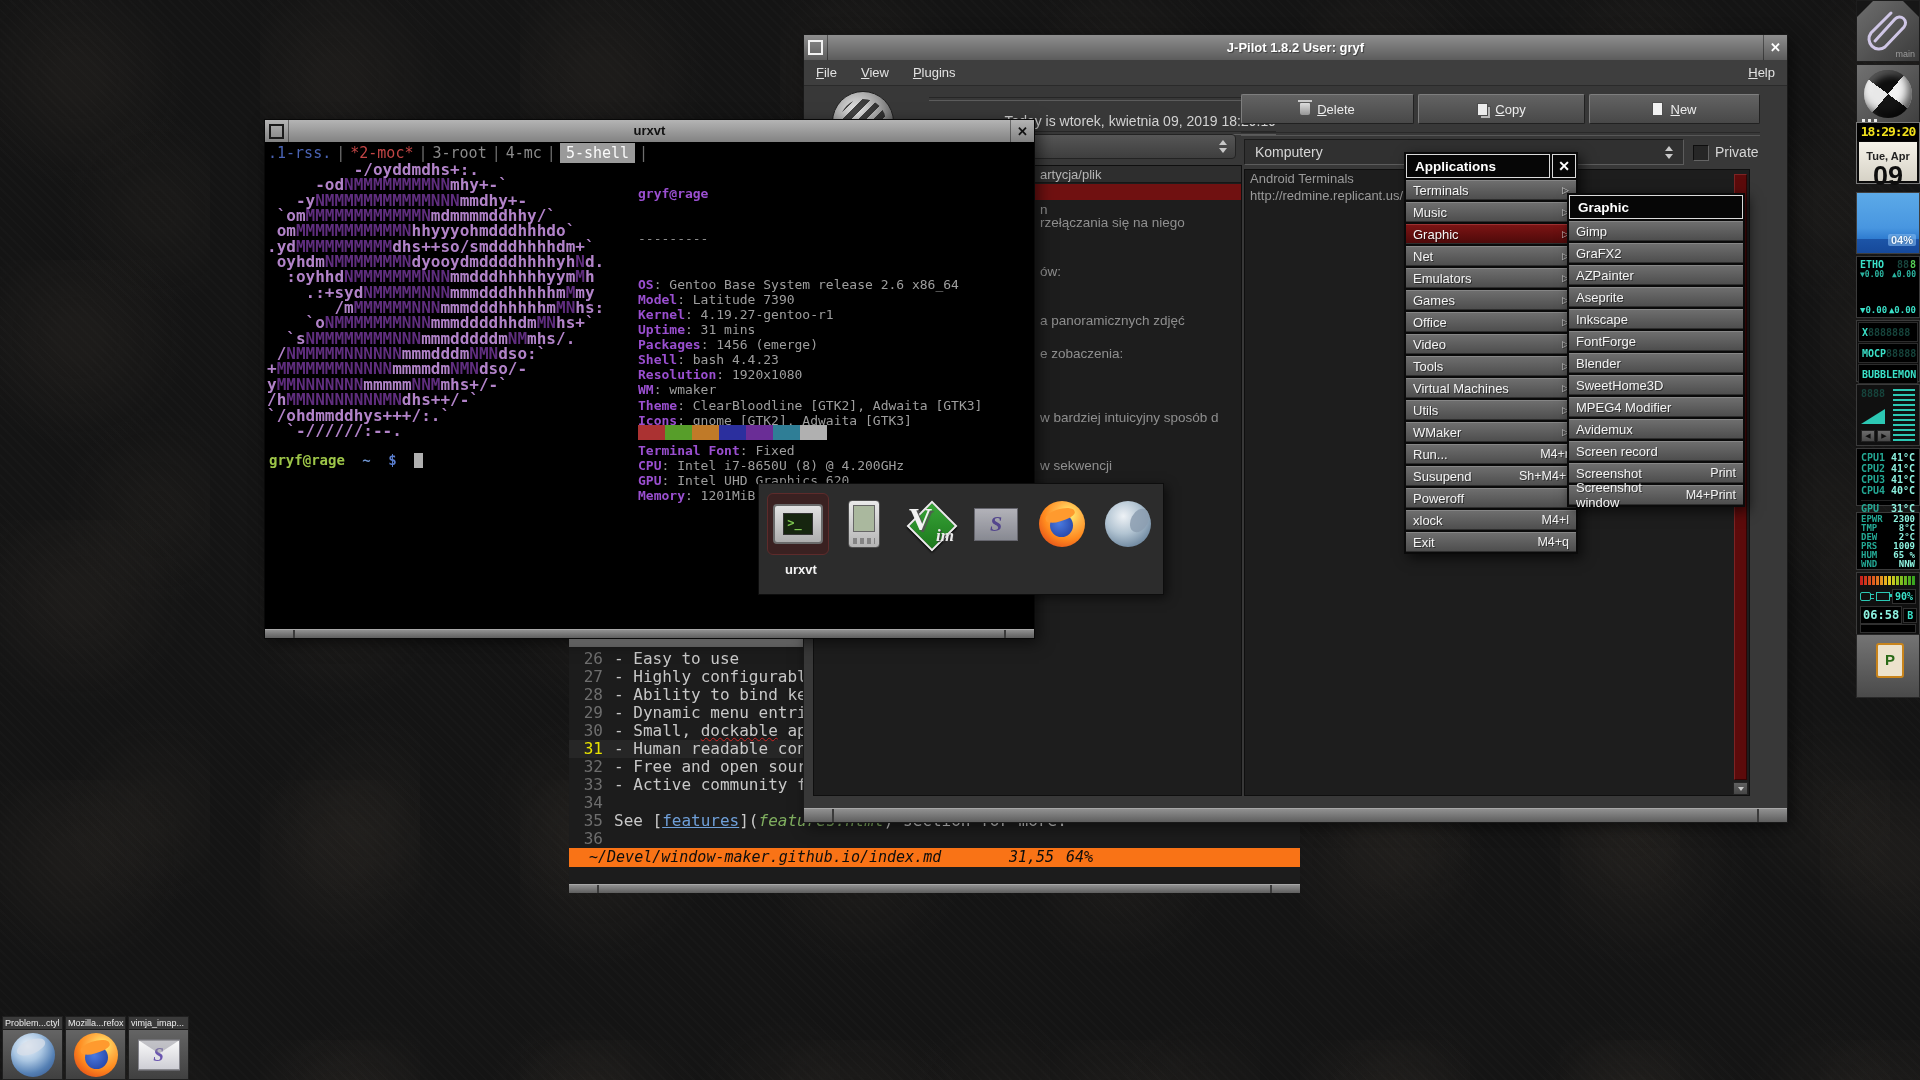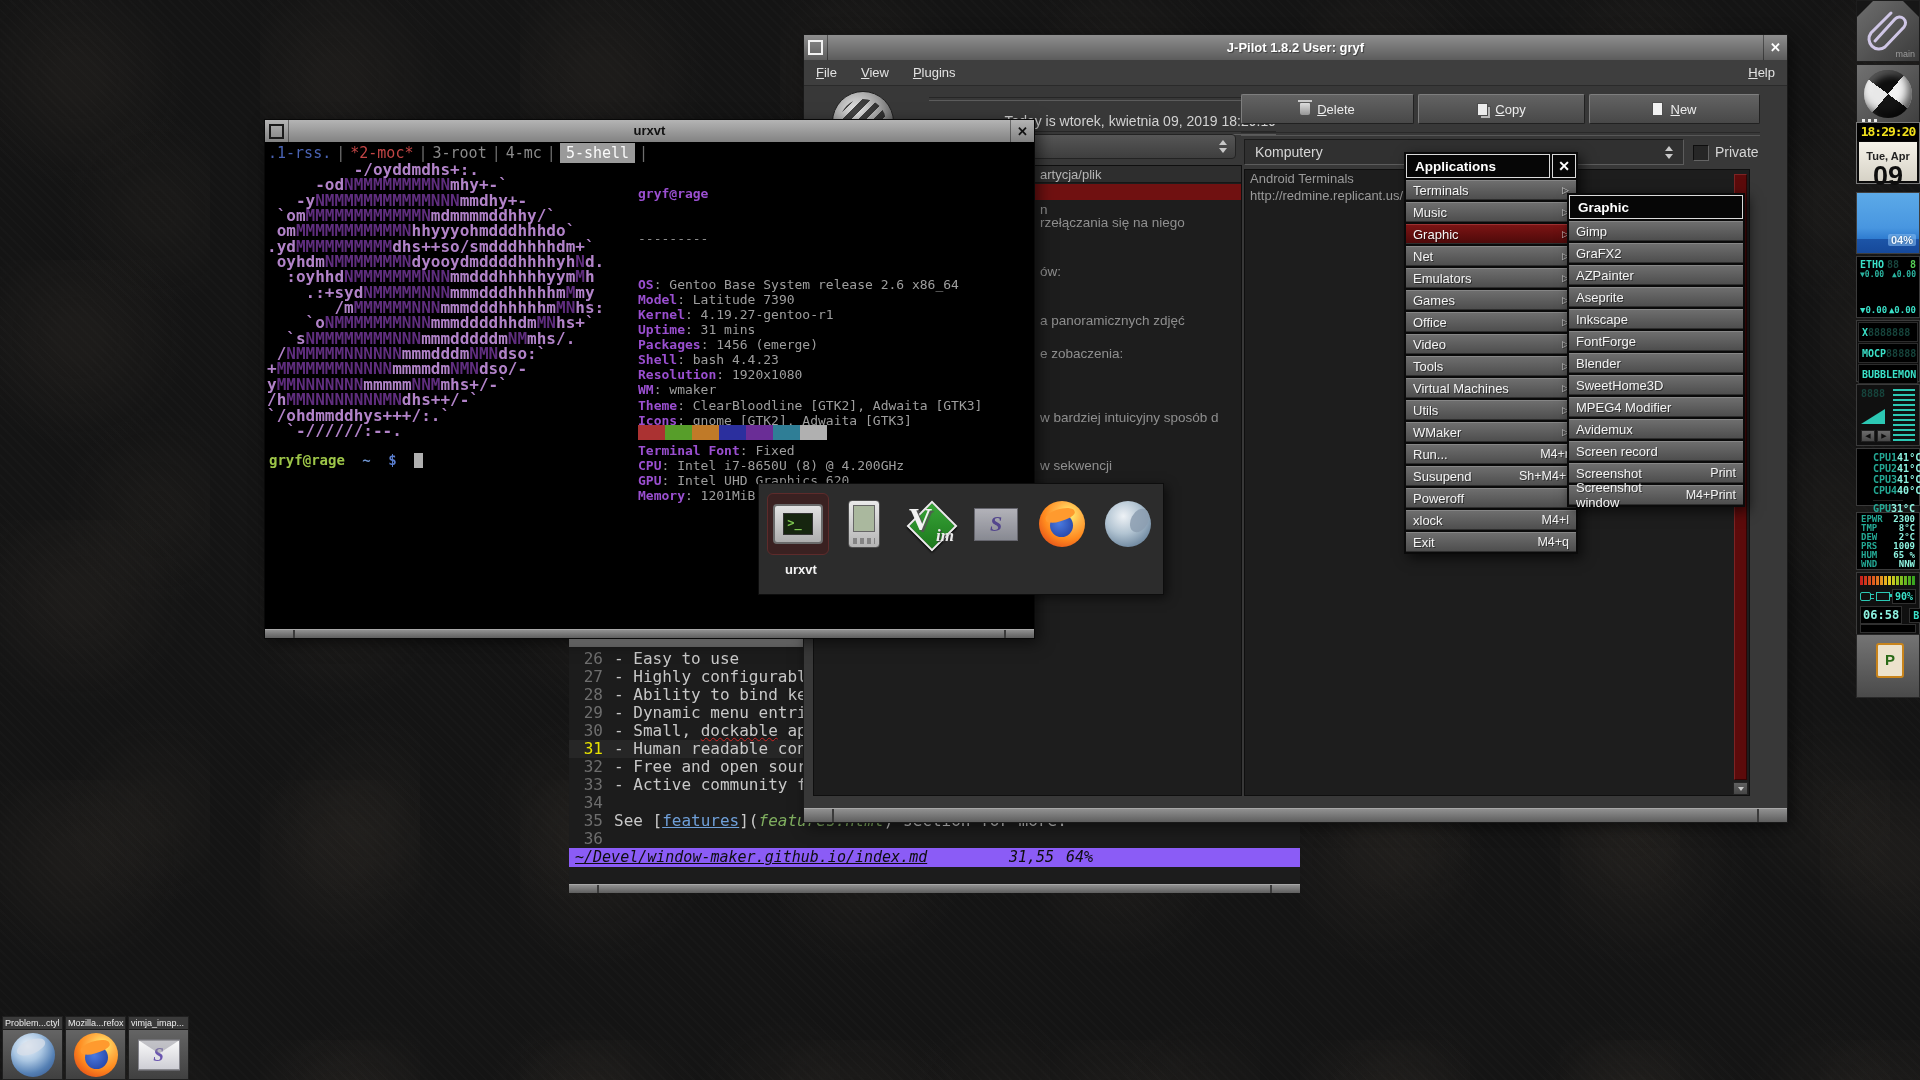--- a/index.html
+++ b/index.html
@@ -31,22 +31,22 @@
   .vim-win{position:absolute;left:569px;top:639px;width:731px;height:254px;background:#1c1c1c;z-index:10;}
   .vim-top{position:absolute;left:0;top:0;right:0;height:8px;background:linear-gradient(#9c9c9c,#6c6c6c);}
   #vim-lines{position:absolute;left:0;top:11px;right:0;font:16px/18px "DejaVu Sans Mono",monospace;color:#c8c8c8;}
   .vline{height:18px;display:flex;white-space:pre;}
   .vline.cur{background:#262626;}
   .vnum{width:34px;text-align:right;margin-right:11px;color:#6e6e6e;flex:none;}
   .vline.cur .vnum{color:#e8e300;}
   .squiggle{text-decoration:underline wavy #d02020 1px;text-decoration-skip-ink:none;}
   .mdlink{color:#6f9fd8;text-decoration:underline;}
   .mdurl{color:#7fae5f;font-style:italic;}
-  .vim-status{position:absolute;left:0;top:209px;right:0;height:19px;background:#8b5cf6;color:#0d0d0d;
-    font:italic 15px/19px "DejaVu Sans Mono",monospace;padding-left:6px;box-sizing:border-box;text-decoration:underline;}
+  .vim-status{position:absolute;left:0;top:209px;right:0;height:19px;background:#f97316;color:#0d0d0d;
+    font:italic 15px/19px "DejaVu Sans Mono",monospace;padding-left:20px;box-sizing:border-box;}
   .vs-pos{position:absolute;left:440px;} .vs-pct{position:absolute;left:497px;}
   .vim-resize{height:8px;}
   
   .jp-win{position:absolute;left:803px;top:34px;width:985px;height:789px;background:#383838;
     border:1px solid #191919;box-sizing:border-box;z-index:20;box-shadow:4px 4px 14px rgba(0,0,0,.5);}
   .jp-menubar{position:absolute;top:25px;left:0;right:0;height:25px;background:#3e3e3e;border-bottom:1px solid #2a2a2a;
     display:flex;align-items:center;padding:0 12px;gap:24px;font-size:13px;color:#e2e2e2;}
   .jp-help{margin-left:auto;}
   .u{text-decoration:underline;}
   .jp-logo{position:absolute;left:28px;top:56px;width:60px;height:60px;border-radius:50%;
@@ -179,55 +179,55 @@
   .clk-time{height:18px;background:#000;color:#f2e11c;font:bold 13px/18px "DejaVu Sans Mono",monospace;text-align:center;letter-spacing:-1px;}
   .clk-date{position:absolute;left:2px;top:19px;right:2px;bottom:2px;background:linear-gradient(#f6f3ea,#d6d2c6);text-align:center;}
   .clk-wm{font:bold 11px/13px "Liberation Sans",sans-serif;color:#222;padding-top:8px;}
   .clk-day{font:bold 27px/26px "Liberation Sans",sans-serif;color:#0e0e0e;}
   .t-load{top:192px;height:62px;border:1px solid #3e3e3e;
     background:linear-gradient(#5caae8 0,#4896e0 58%,#2f7cd0 76%,#1c55a8 76%,#16499a);}
   .load-pct{position:absolute;right:3px;bottom:7px;background:rgba(130,185,240,.6);color:#eef6ff;
     text-shadow:0 0 2px #1a4a7a;font:bold 11px "Liberation Sans",sans-serif;padding:0 3px;border-radius:2px;}
   .t-net{top:256px;height:62px;background:#000;border:1px solid #3a3a3a;font-family:"DejaVu Sans Mono",monospace;}
   .net-top{display:flex;align-items:center;padding:2px 3px 0;font-size:10px;font-weight:bold;}
-  .net-top .b{color:#3ae0c8;} .net-top .g{color:#17453d;margin-left:3px;} .net-top .ok{color:#55d055;margin-left:auto;}
+  .net-top .b{color:#3ae0c8;} .net-top .g{color:#17453d;margin-left:13px;} .net-top .ok{color:#55d055;margin-left:auto;}
   .net-sub{display:flex;justify-content:space-between;padding:0 3px;font-size:8px;color:#2bb4a0;font-weight:bold;}
   .net-sub.big{position:absolute;left:0;right:0;bottom:2px;font-size:9px;color:#3ae0c8;}
   .t-lcd{top:320px;height:62px;background:#0e0e0e;border:1px solid #3a3a3a;padding:1px;}
   .lcd3-row{height:18px;margin-bottom:1px;border:1px solid #2c2c2c;background:#000;display:flex;align-items:center;
     padding:0 3px;font:bold 10px "DejaVu Sans Mono",monospace;}
   .lcd3-row .bright{color:#3ae0c8;} .lcd3-row .ghost{color:#16443c;}
   .t-mixer{top:384px;height:62px;background:#101010;border:1px solid #3a3a3a;}
   .mx-ghost{position:absolute;left:4px;top:3px;font:bold 10px "DejaVu Sans Mono",monospace;color:#16443c;}
   .mx-tri{position:absolute;left:4px;top:24px;width:0;height:0;border-left:24px solid transparent;border-bottom:15px solid #2cc8b4;}
   .mx-btn{position:absolute;top:45px;width:14px;height:12px;background:linear-gradient(#6c6c6c,#484848);border:1px solid #222;
     color:#0e0e0e;font-size:7px;display:flex;align-items:center;justify-content:center;box-sizing:border-box;}
   .mx-btn.l{left:4px;} .mx-btn.r{left:20px;}
   .mx-eq{position:absolute;right:4px;top:4px;width:22px;height:54px;
     background:repeating-linear-gradient(#2cc8b4 0 2px,transparent 2px 5px);}
-  .t-cpu{top:448px;height:58px;background:#000;border:1px solid #3a3a3a;padding:3px 16px;
+  .t-cpu{top:448px;height:58px;background:#000;border:1px solid #3a3a3a;padding:3px 4px;
     font:bold 10px/11px "DejaVu Sans Mono",monospace;}
   .lcd-row{display:flex;justify-content:space-between;}
   .lcd-row .lab{color:#23a894;} .lcd-row .val{color:#8df2e0;}
   .lcd-row.gap{margin-top:4px;border-top:1px solid #222;padding-top:2px;}
   .t-wx{top:512px;height:58px;background:#000;border:1px solid #3a3a3a;padding:2px 4px;
     font:bold 9px/8.9px "DejaVu Sans Mono",monospace;}
   .t-bat{top:572px;height:64px;background:#101010;border:1px solid #3a3a3a;}
   .bat-bar{position:absolute;left:3px;top:3px;right:3px;height:9px;
     background:repeating-linear-gradient(90deg,transparent 0 3px,#101010 3px 4px),
       linear-gradient(90deg,#c81c1c,#e06820 28%,#e8cc20 52%,#86c020 72%,#2ca020);}
   .bat-mid{position:absolute;left:3px;top:15px;right:3px;height:16px;display:flex;align-items:center;gap:2px;}
   .plug-icon{width:9px;height:7px;border:1px solid #2cc8b4;border-radius:2px;position:relative;}
   .plug-icon::after{content:"";position:absolute;right:-4px;top:1px;width:3px;height:3px;
     border-top:1px solid #2cc8b4;border-bottom:1px solid #2cc8b4;}
   .batt-icon{width:13px;height:7px;border:1px solid #2cc8b4;position:relative;margin-left:3px;}
   .batt-icon::after{content:"";position:absolute;right:-3px;top:1px;width:2px;height:3px;background:#2cc8b4;}
   .lcdbox{background:#000;border:1px solid #303030;color:#3ae0c8;font:bold 10px "DejaVu Sans Mono",monospace;padding:1px 2px;}
   .bat-pct{margin-left:auto;}
-  .bat-low{position:absolute;left:3px;top:33px;right:3px;display:flex;align-items:center;gap:7px;}
+  .bat-low{position:absolute;left:3px;top:33px;right:3px;display:flex;align-items:center;gap:1px;}
   .bat-time{font-size:12px;color:#8df2e0;}
   .bat-b{margin-left:auto;background:#000;border:1px solid #303030;color:#3ae0c8;
     font:bold 10px "DejaVu Sans Mono",monospace;padding:1px 3px;}
   .bat-strip{position:absolute;left:3px;bottom:2px;right:3px;height:7px;background:#000;border:1px solid #303030;}
   .t-pclip{top:634px;height:64px;background:linear-gradient(#747474,#4a4a4a);border:1px solid #282828;}
   .pboard{position:absolute;left:19px;top:8px;width:24px;height:31px;background:#ece2cc;border:2px solid #c8841c;
     border-radius:3px;font:bold 15px/29px "Liberation Sans",sans-serif;color:#2a6a18;text-align:center;}
   
   #taskbar{position:absolute;left:2px;bottom:0;height:64px;display:flex;gap:2px;z-index:45;}
   .tb-tile{width:61px;height:64px;position:relative;background:linear-gradient(#6e6e6e,#404040);border:1px solid #1f1f1f;box-sizing:border-box;}

